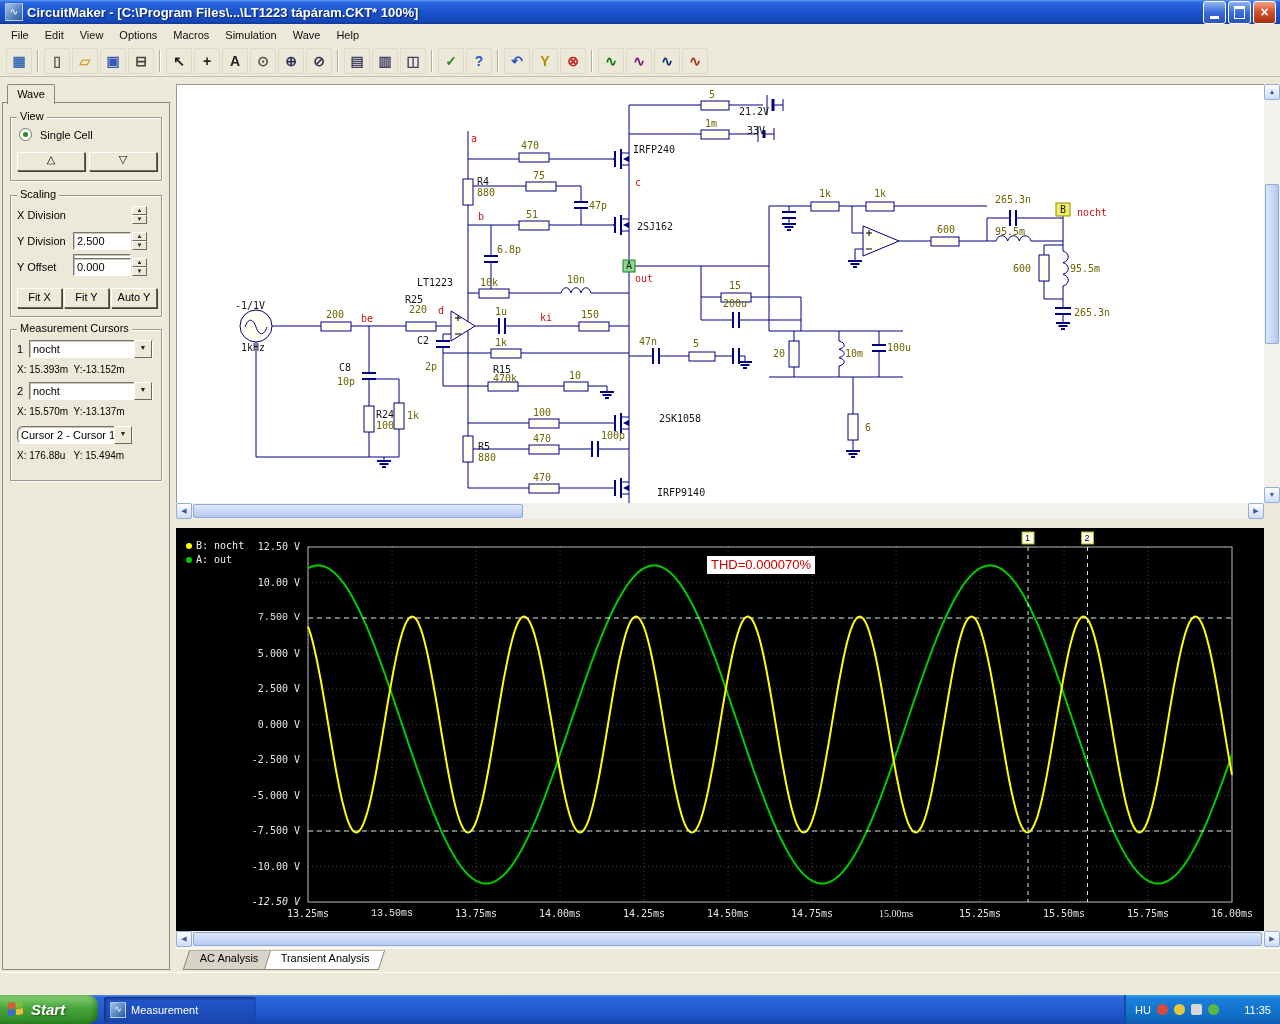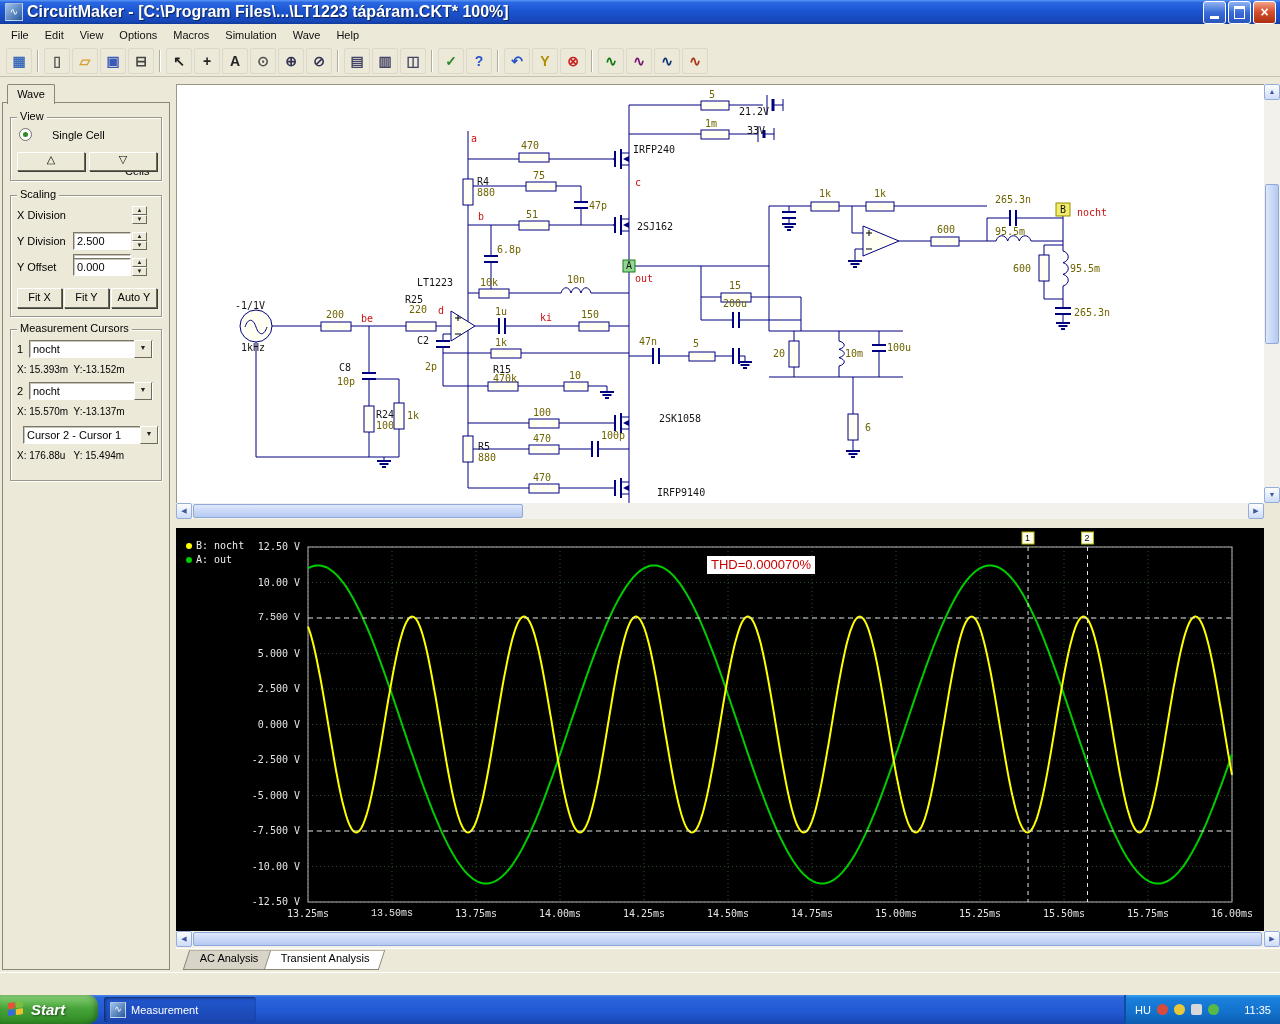--- a/index.html
+++ b/index.html
@@ -3,21 +3,21 @@
 <meta charset="utf-8">
 <style>
   html,body{margin:0;padding:0;background:#555;}
   .screen{position:relative;width:1280px;height:1024px;background:#ece9d8;overflow:hidden;
           font-family:"Liberation Sans",sans-serif;-webkit-font-smoothing:antialiased;}
   
   .titlebar{position:absolute;top:0;left:0;right:0;height:24px;display:flex;align-items:center;padding:0 3px;
     background:linear-gradient(180deg,#5a96f5 0%,#2a68e2 10%,#1c55d2 45%,#1747b8 88%,#123a9a 100%);color:#fff;}
   .title-icon{width:16px;height:16px;margin:0 4px 0 2px;background:linear-gradient(135deg,#9ec3ef,#2a5a9a);
     border:1px solid rgba(255,255,255,.5);color:#fff;font-size:10px;line-height:15px;text-align:center;}
-  .title-text{flex:1;font-weight:bold;font-size:16px;text-shadow:1px 1px 1px rgba(0,0,0,.6);white-space:nowrap;overflow:hidden;}
+  .title-text{flex:1;font-weight:bold;font-size:13px;text-shadow:1px 1px 1px rgba(0,0,0,.6);white-space:nowrap;overflow:hidden;}
   .title-btns{display:flex;gap:2px;margin-right:1px;}
   .tbn{width:21px;height:21px;border:1px solid #fff;border-radius:3px;display:flex;align-items:center;justify-content:center;color:#fff;}
   .tbn.minb,.tbn.maxb{background:linear-gradient(180deg,#8fb3f2,#3a6cd8 50%,#2a54b8);}
   .tbn.closeb{background:linear-gradient(180deg,#f0a488,#d8502e 45%,#a83010);font-size:14px;font-weight:bold;}
   .g-min{width:9px;height:3px;background:#fff;margin-top:10px;}
   .g-max{width:9px;height:9px;border:1px solid #fff;border-top-width:3px;}
   
   .menubar{position:absolute;top:24px;left:0;right:0;height:21px;background:#ece9d8;display:flex;align-items:center;
     padding-left:3px;font-size:11px;border-bottom:1px solid #dcd8cc;}
   .menu-item{padding:3px 8px;color:#111;}
@@ -26,21 +26,21 @@
   .tool-btn{width:24px;height:24px;margin:0 1px;display:flex;align-items:center;justify-content:center;
     font-size:14px;font-weight:bold;border:1px solid #dcd8cc;border-radius:2px;background:#ece9d8;}
   .tool-sep{width:0;height:22px;margin:0 4px;border-left:1px solid #b0ac a0;border-left:1px solid #b0aca0;border-right:1px solid #fff;}
   
   .sidebar{position:absolute;left:2px;top:84px;width:168px;height:886px;font-size:11px;}
   .side-tab{position:absolute;top:0;left:5px;width:46px;height:19px;background:#ece9d8;border:1px solid #8a8678;
     border-bottom:none;border-radius:2px 2px 0 0;text-align:center;line-height:18px;z-index:2;}
   .side-panel{position:absolute;top:18px;left:0;right:0;bottom:0;background:#ece9d8;border:1px solid #8a8678;}
   .grp{position:absolute;left:7px;width:150px;border:1px solid #9a968a;box-shadow:1px 1px 0 #fff,inset 1px 1px 0 #fff;}
   .grp-title{position:absolute;top:-8px;left:6px;background:#ece9d8;padding:0 3px;font-size:11px;}
-  .radio{position:absolute;display:flex;align-items:center;gap:20px;}
+  .radio{position:absolute;display:flex;align-items:center;gap:8px;}
   .rdot{width:11px;height:11px;border-radius:50%;border:1px solid #707468;background:#fff;position:relative;}
   .rdot.sel::after{content:"";position:absolute;left:3px;top:3px;width:5px;height:5px;border-radius:50%;background:#2f8a24;}
   .btn{position:absolute;background:#ece9d8;border:1px solid;border-color:#fff #6a6a5a #6a6a5a #fff;
     box-shadow:1px 1px 0 #40403a;font-size:11px;text-align:center;}
   .inp{position:absolute;height:18px;background:#fff;border:1px solid;border-color:#7a766a #fff #fff #7a766a;
     box-shadow:inset 1px 1px 0 #c8c4b8;font:11px "Liberation Sans",sans-serif;padding:0 3px;box-sizing:border-box;}
   .spin{position:absolute;width:15px;height:18px;display:flex;flex-direction:column;}
   .spin div{flex:1;background:#ece9d8;border:1px solid;border-color:#fff #6a6a5a #6a6a5a #fff;font-size:6px;
     line-height:7px;text-align:center;color:#222;}
   .combo{position:absolute;height:18px;background:#fff;border:1px solid;border-color:#7a766a #fff #fff #7a766a;
@@ -216,21 +216,21 @@
           <span class="ctext">nocht</span>
           <span class="cbtn">▼</span>
         </div>
         <div class="readout" style="left:6px;top:34px;">X: 15.393m  Y:-13.152m</div>
         <div class="rowlab" style="left:6px;top:55px;">2</div>
         <div class="combo" style="left:18px;top:52px;width:124px;">
           <span class="ctext">nocht</span>
           <span class="cbtn">▼</span>
         </div>
         <div class="readout" style="left:6px;top:76px;">X: 15.570m  Y:-13.137m</div>
-        <div class="combo" style="left:12px;top:96px;width:136px;">
+        <div class="combo" style="left:6px;top:96px;width:116px;border-radius:6px;">
           <span class="ctext">Cursor 2 - Cursor 1</span>
           <span class="cbtn">▼</span>
         </div>
         <div class="readout" style="left:6px;top:120px;">X: 176.88u   Y: 15.494m</div>
       </div>
 
     </div>
   </div>
 
   <div class="schem">
@@ -593,31 +593,31 @@
         <div class="ylab" style="left: 36px; top: 13px;">12.50 V</div>
         <div class="ylab" style="left: 36px; top: 48.5px;">10.00 V</div>
         <div class="ylab" style="left: 36px; top: 84px; font-family: Liberation Mono, monospace;">7.500 V</div>
         <div class="ylab" style="left: 36px; top: 119.5px;">5.000 V</div>
         <div class="ylab" style="left: 36px; top: 155px;">2.500 V</div>
         <div class="ylab" style="left: 36px; top: 190.5px;">0.000 V</div>
         <div class="ylab" style="left: 36px; top: 226px;">-2.500 V</div>
         <div class="ylab" style="left: 36px; top: 261.5px;">-5.000 V</div>
         <div class="ylab" style="left: 36px; top: 297px;">-7.500 V</div>
         <div class="ylab" style="left: 36px; top: 332.5px;">-10.00 V</div>
-        <div class="ylab" style="left: 36px; top: 368px;">-12.50 V</div>
+        <div class="ylab" style="left: 36px; top: 368px; font-style: italic;">-12.50 V</div>
       </div>
     <div id="plot-xlabels">
         <div class="xlab" style="left: 100px; top: 380px;">13.25ms</div>
         <div class="xlab" style="left: 184px; top: 380px; font-family: Liberation Mono, monospace;">13.50ms</div>
         <div class="xlab" style="left: 268px; top: 380px;">13.75ms</div>
         <div class="xlab" style="left: 352px; top: 380px;">14.00ms</div>
         <div class="xlab" style="left: 436px; top: 380px;">14.25ms</div>
         <div class="xlab" style="left: 520px; top: 380px;">14.50ms</div>
         <div class="xlab" style="left: 604px; top: 380px;">14.75ms</div>
-        <div class="xlab" style="left: 688px; top: 380px;">15.00ms</div>
+        <div class="xlab" style="left: 688px; top: 380px; font-family: Liberation Serif, serif;">15.00ms</div>
         <div class="xlab" style="left: 772px; top: 380px;">15.25ms</div>
         <div class="xlab" style="left: 856px; top: 380px;">15.50ms</div>
         <div class="xlab" style="left: 940px; top: 380px;">15.75ms</div>
         <div class="xlab" style="left: 1024px; top: 380px;">16.00ms</div>
       </div>
   </div>
   <div class="plot-right"></div>
 
   <div class="sbtrack" style="left:176px;top:931px;width:1104px;height:17px;">
     <div class="sb-btn" style="left:0;top:0;">◀</div>

